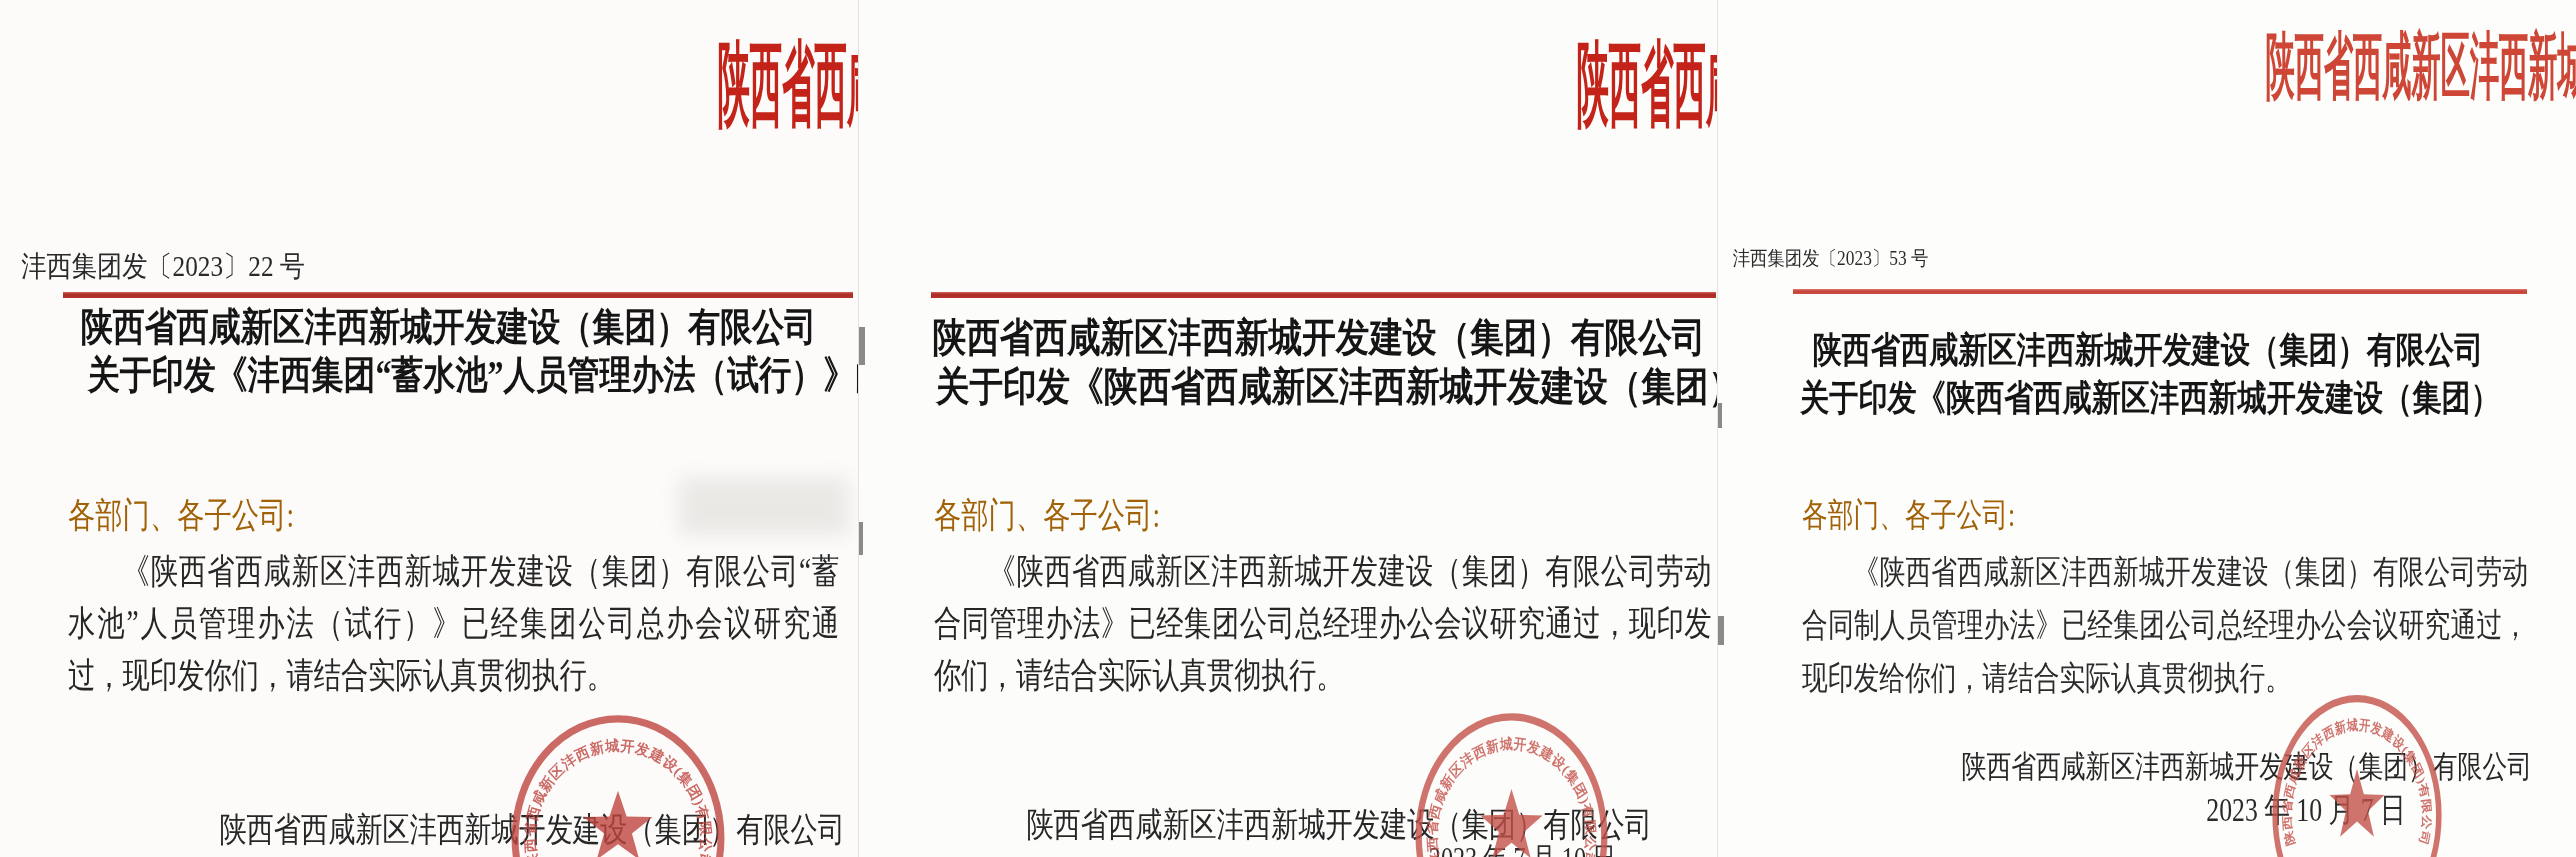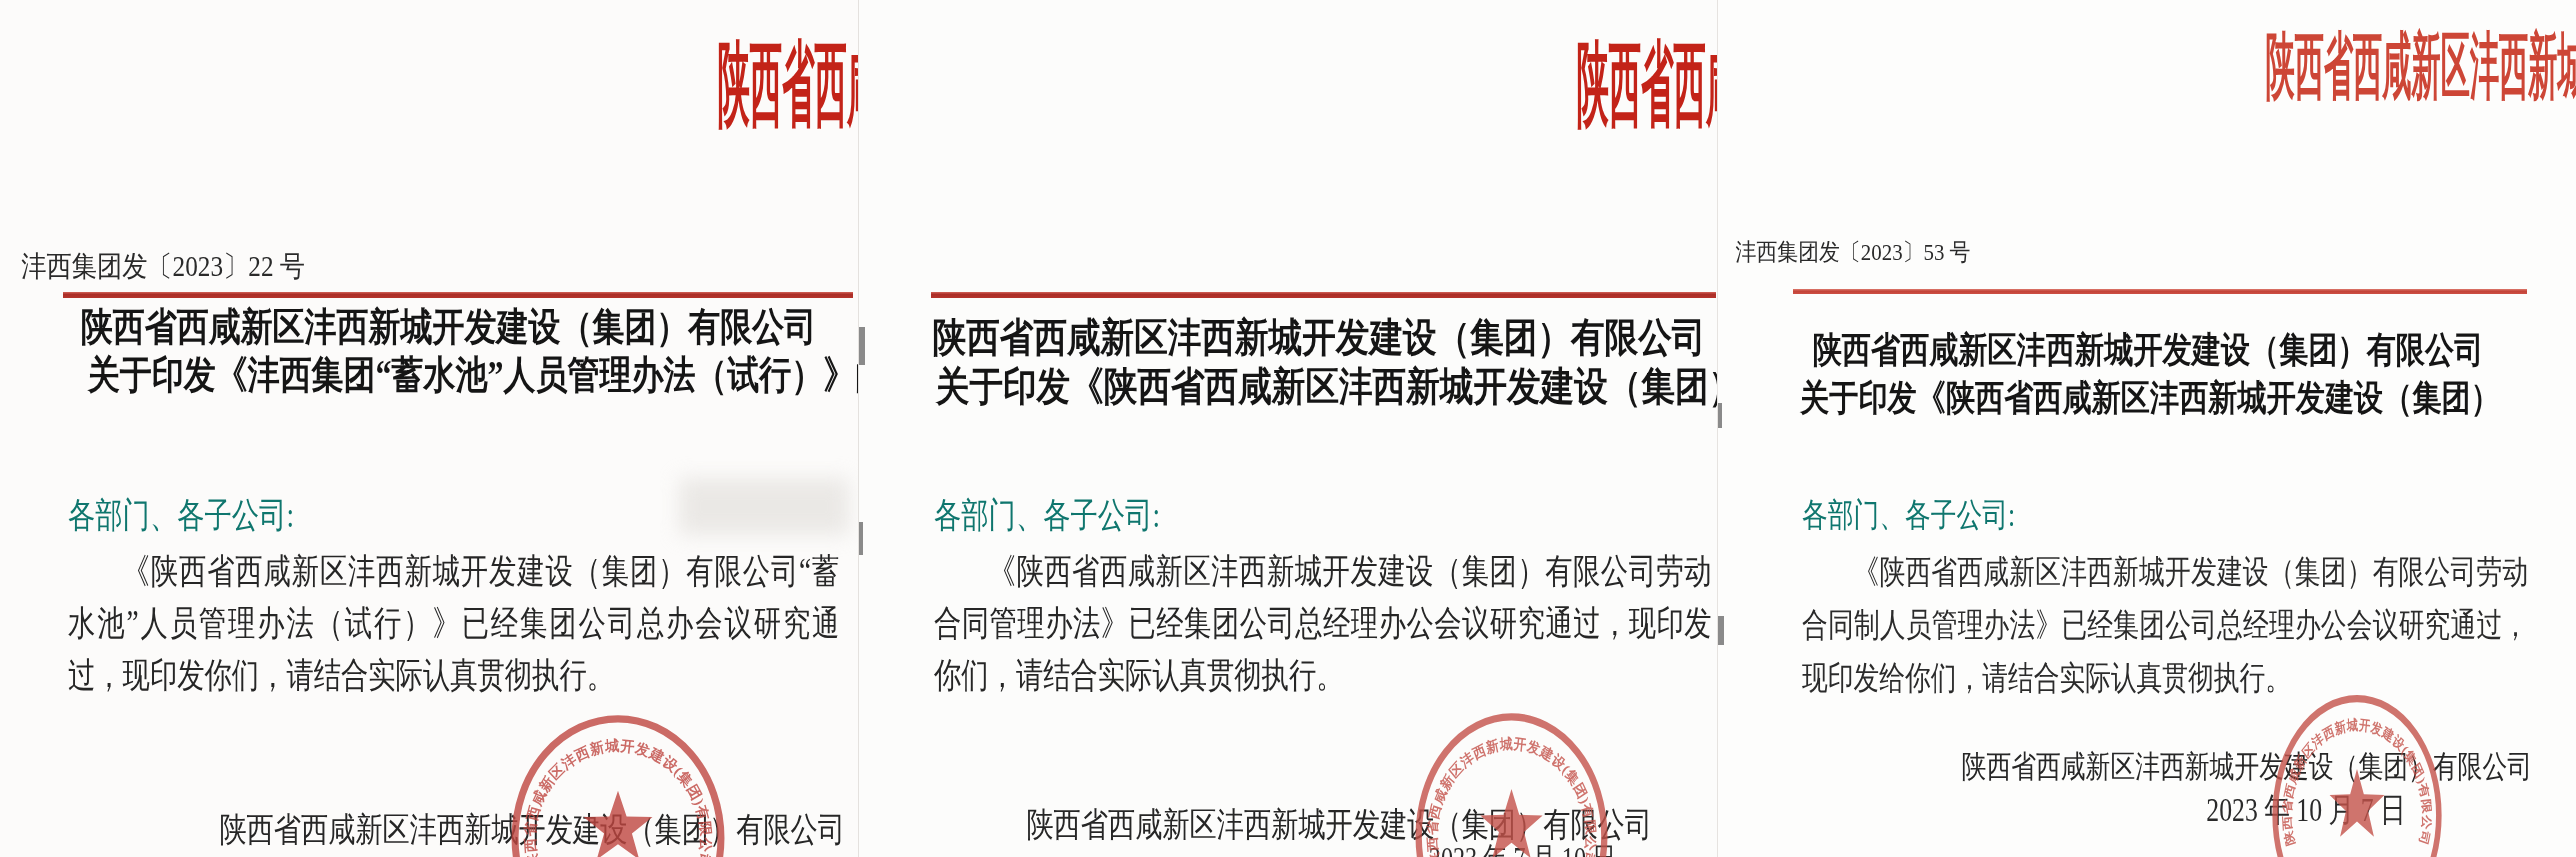--- a/index.html
+++ b/index.html
@@ -17,21 +17,21 @@
     font-weight:bold;line-height:1;}
   .doc1 .header,.doc2 .header{top:38px;font-size:93px;color:#c32318;}
   .doc3 .header{top:30px;font-size:73px;color:#cd4636;}
   .doc1 .header .sx,.doc2 .header .sx{transform:scaleX(.348);}
   .doc3 .header .sx{transform:scaleX(.40);}
 
   
   .docnum{position:absolute;left:0;right:0;white-space:nowrap;
     color:#2a2a2a;line-height:1;}
   .doc1 .docnum,.doc2 .docnum{top:252px;font-size:29px;}
-  .doc3 .docnum{top:240px;font-size:24px;}
+  .doc3 .docnum{top:248px;font-size:20px;}
   .docnum .sx{transform:scaleX(.87);}
 
   
   .rule{position:absolute;height:5.7px;background:linear-gradient(#d26258,#ab2d26 40%,#b5342c);}
   .doc1 .rule{top:292px;left:63px;right:5px;}
   .doc2 .rule{top:292px;left:72px;right:1.3px;}
   .doc3 .rule{top:289px;left:75px;right:50px;height:5px;
     background:linear-gradient(#dd7a6e,#c34338 45%,#cd4f44);}
 
   
@@ -41,21 +41,21 @@
   .doc3 .title{top:332px;}
   .tl{text-align:center;white-space:nowrap;line-height:1;}
   .doc1 .tl{height:48px;font-size:39px;}
   .doc2 .tl{height:49px;font-size:40px;}
   .doc3 .tl{height:48px;font-size:36px;}
   .doc1 .tl .sx{transform:scaleX(.82);}
   .doc2 .tl .sx{transform:scaleX(.84);}
   .doc3 .tl .sx{transform:scaleX(.81);}
 
   
-  .salutation{position:absolute;font-size:35px;line-height:1;color:#0f766e;white-space:nowrap;}
+  .salutation{position:absolute;font-size:35px;line-height:1;color:#a16207;white-space:nowrap;}
   .doc1 .salutation{top:498px;left:68px;}
   .doc2 .salutation{top:498px;left:75px;}
   .doc3 .salutation{top:499px;left:84px;font-size:33px;}
   .salutation .sx{transform:scaleX(.78);transform-origin:left center;}
 
   .bodypar{position:absolute;top:546px;font-size:35px;line-height:52px;color:#262626;
     text-align:justify;text-indent:2em;transform:scaleX(.78);transform-origin:top left;}
   .doc1 .bodypar{left:68px;width:989px;}
   .doc2 .bodypar{left:75px;width:997px;}
   .doc3 .bodypar{left:84px;width:931px;font-size:33px;line-height:53px;color:#2b2b2b;}

